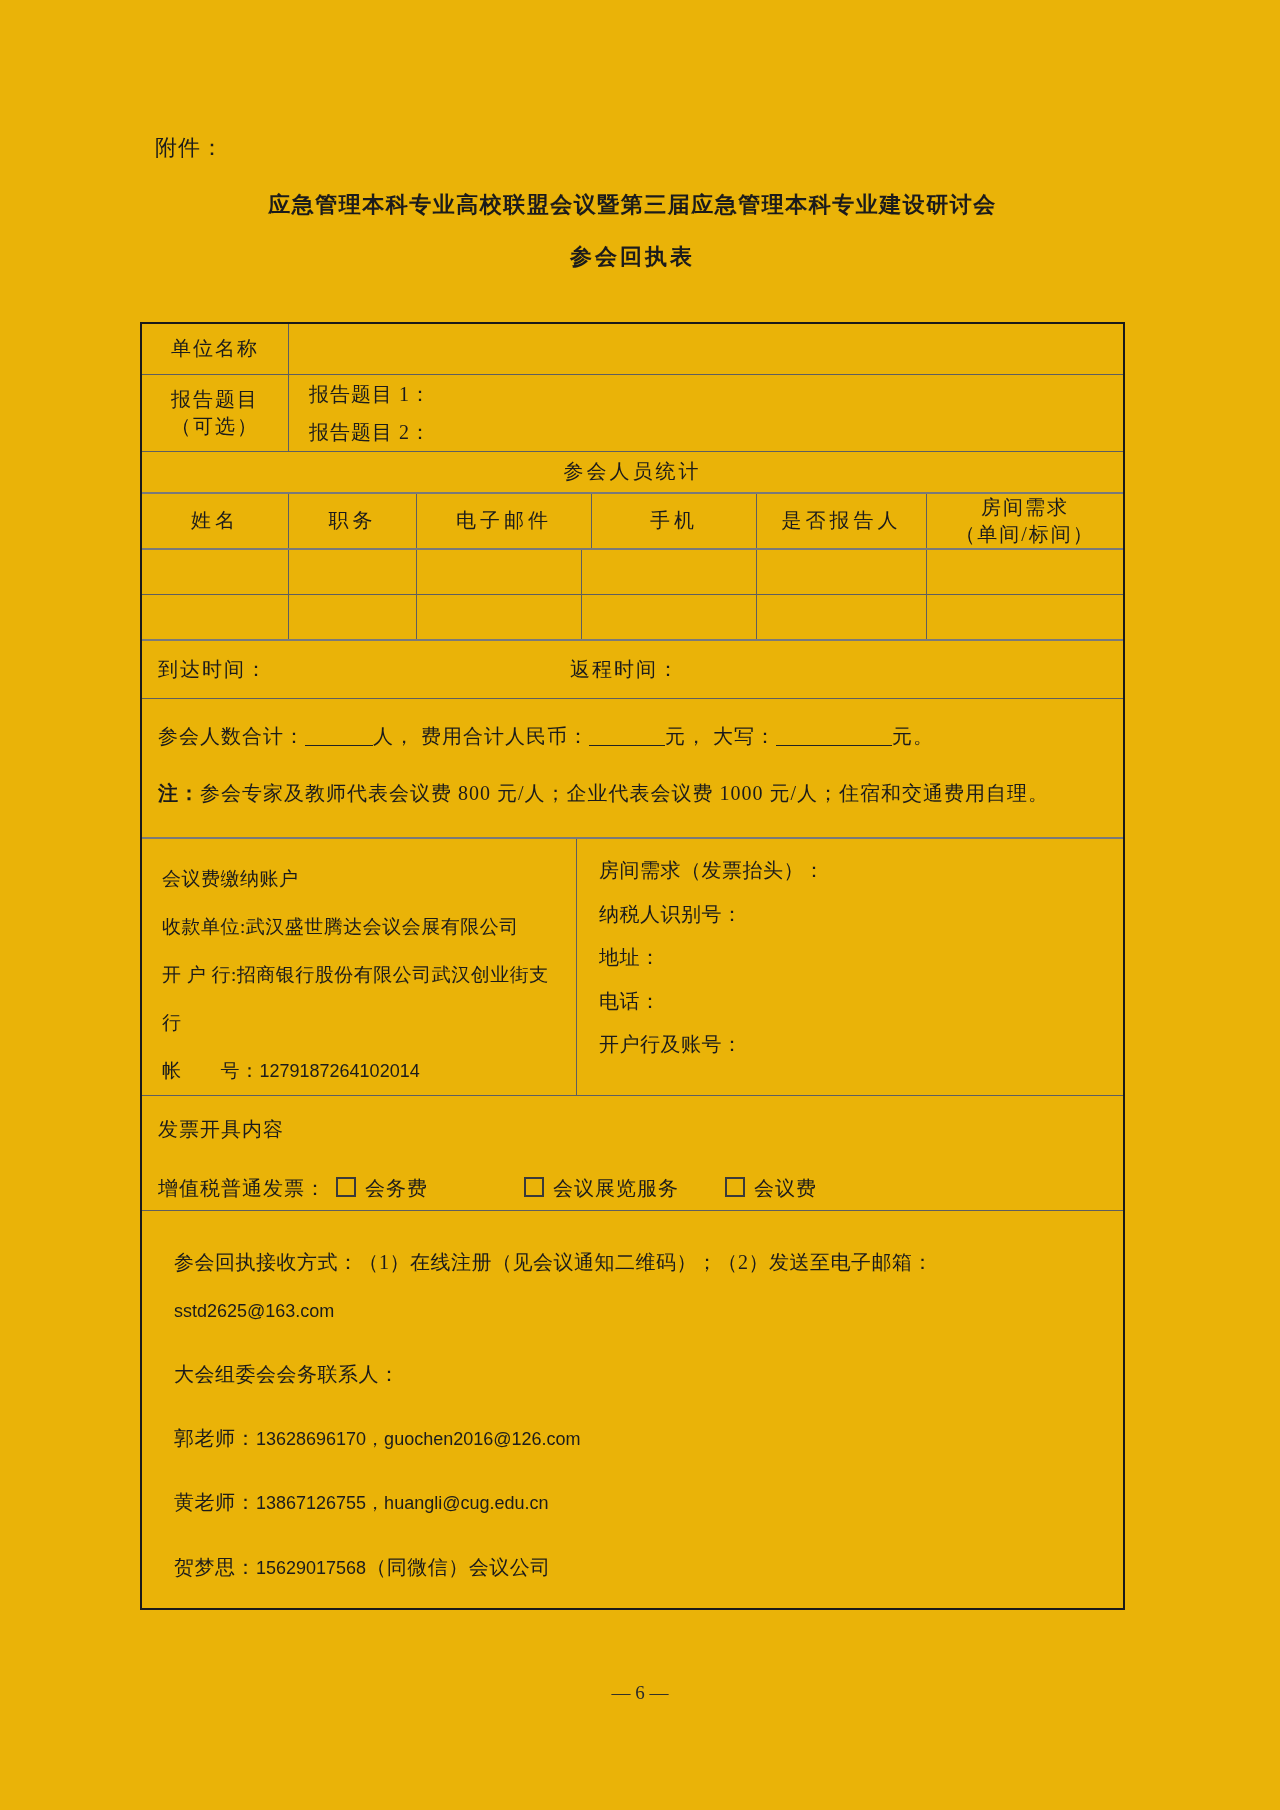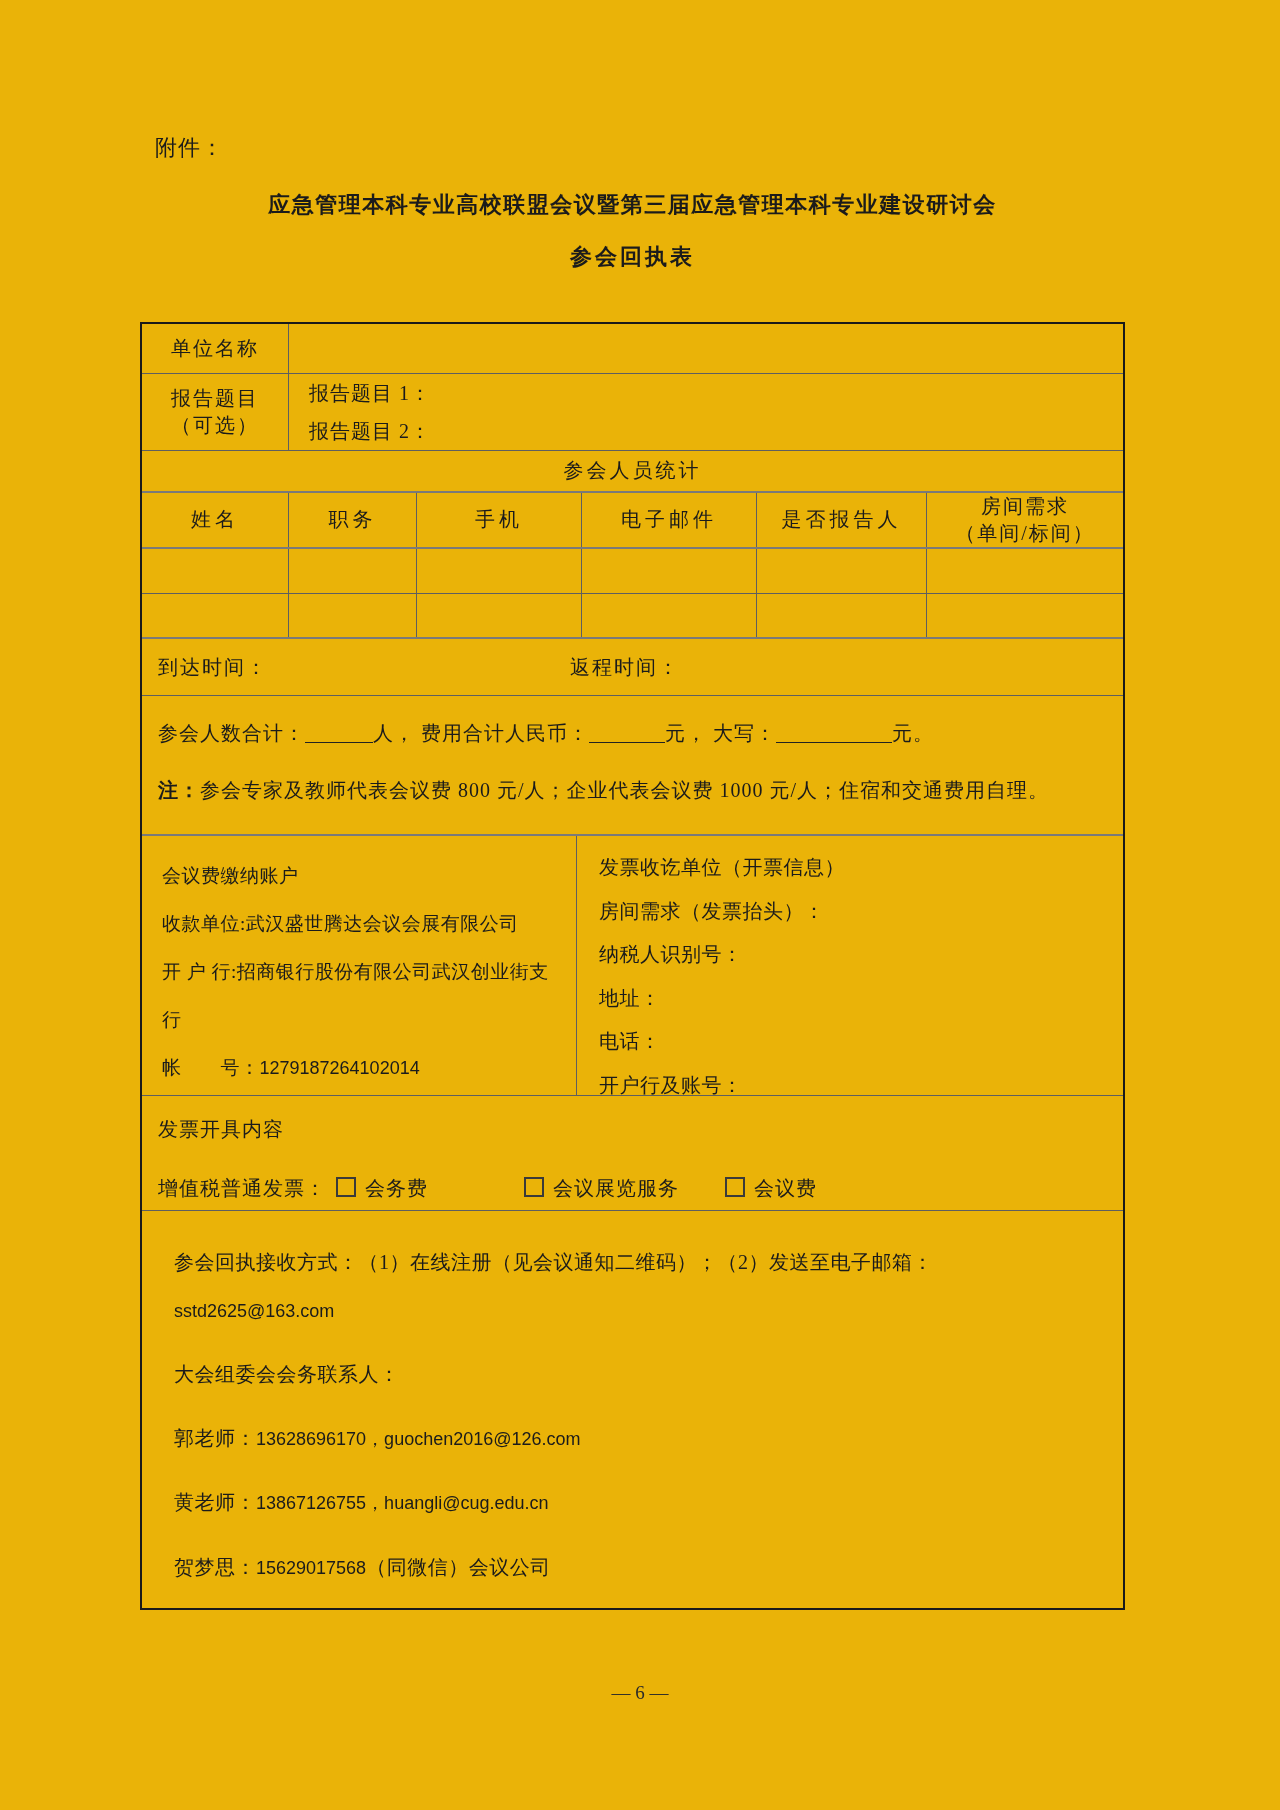--- a/index.html
+++ b/index.html
@@ -102,22 +102,22 @@
       </div>
     </div>
 
     <div class="row r3 thick">
       <div class="cell grow vcenter hcenter section-title">参会人员统计</div>
     </div>
 
     <div class="row r4 thick">
       <div class="cell label-col vcenter hcenter hdr">姓名</div>
       <div class="cell c2 vcenter hcenter hdr">职务</div>
+      <div class="cell c4 vcenter hcenter hdr">电子邮件</div>
       <div class="cell c3 vcenter hcenter hdr">手机</div>
-      <div class="cell c4 vcenter hcenter hdr">电子邮件</div>
       <div class="cell c5 vcenter hcenter hdr">是否报告人</div>
       <div class="cell c6 vcenter hcenter room-hdr">
         <div>房间需求</div>
         <div>（单间/标间）</div>
       </div>
     </div>
 
     <div class="row rdata">
       <div class="cell label-col"></div>
       <div class="cell c2"></div>
@@ -160,21 +160,20 @@
     <div class="row r9">
       <div class="cell pay-col">
         <div>会议费缴纳账户</div>
         <div>收款单位:武汉盛世腾达会议会展有限公司</div>
         <div>开 户 行:招商银行股份有限公司武汉创业街支行</div>
         <div>
           <span>帐　　号：</span><span class="latin">1279187264102014</span>
         </div>
       </div>
       <div class="cell inv-col">
-        <div>发票收讫单位（开票信息）</div>
         <div>房间需求（发票抬头）：</div>
         <div>纳税人识别号：</div>
         <div>地址：</div>
         <div>电话：</div>
         <div>开户行及账号：</div>
       </div>
     </div>
 
     <div class="row r10">
       <div class="cell grow invoice-cell">

